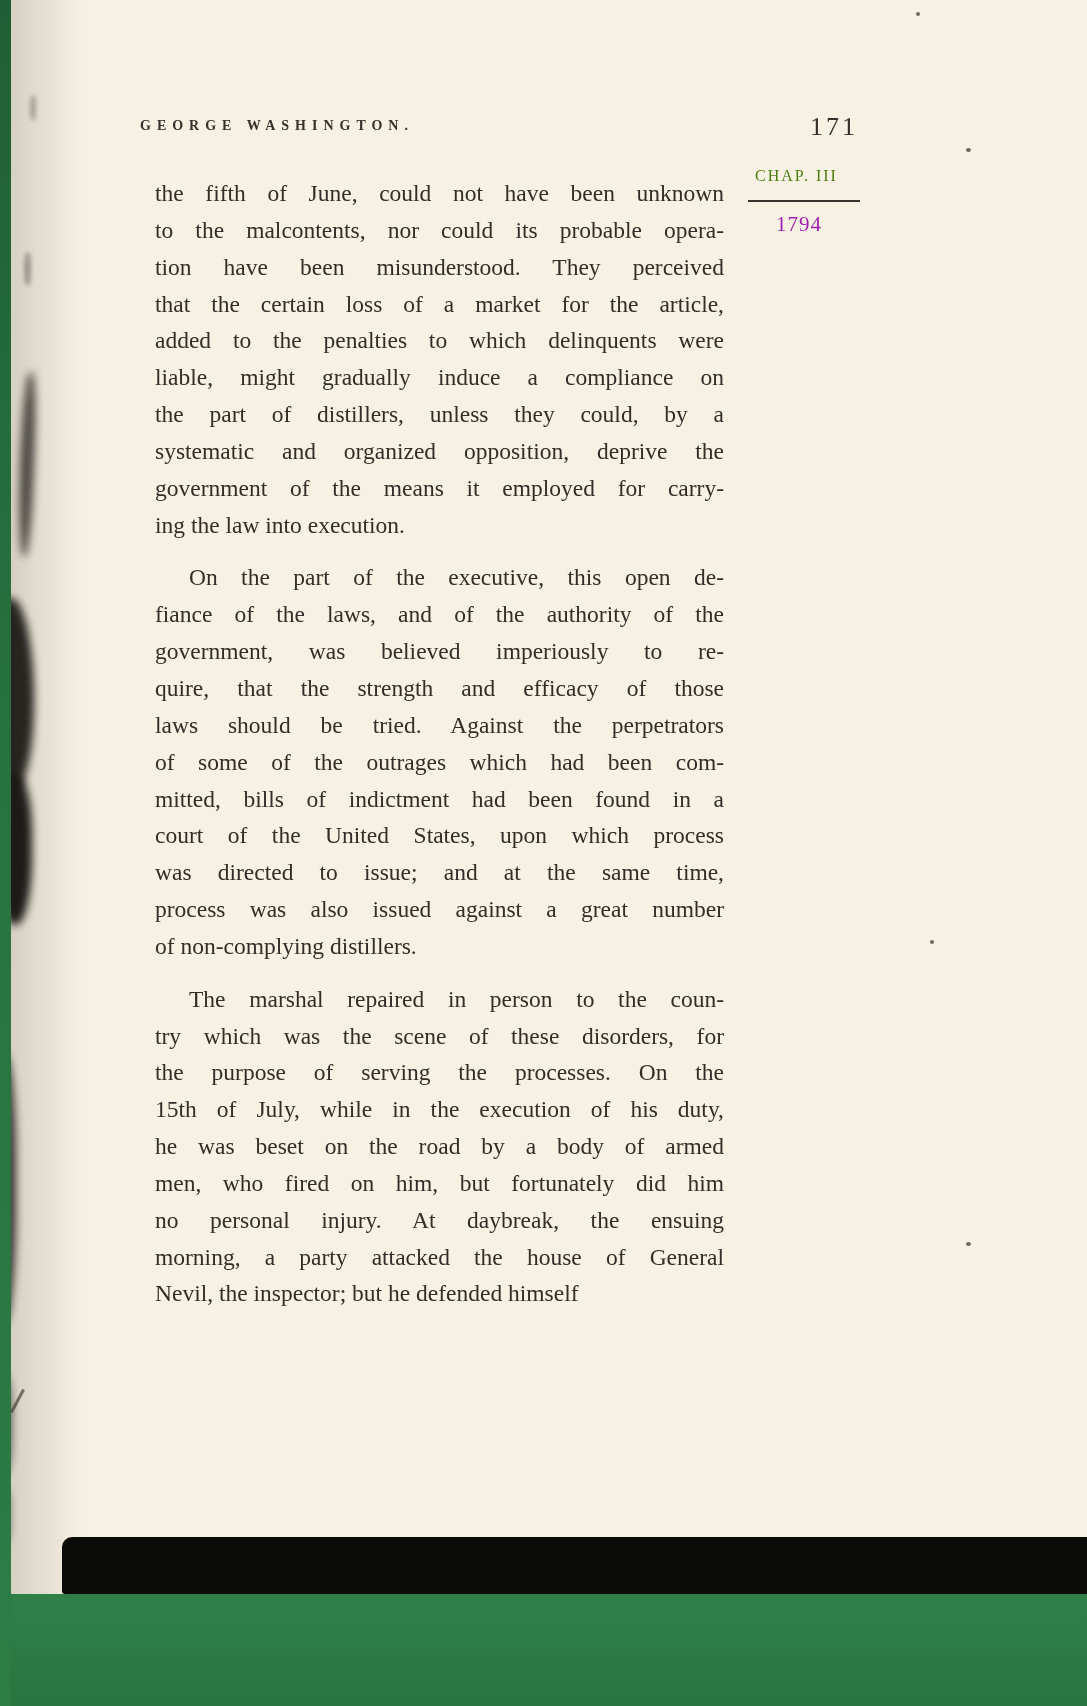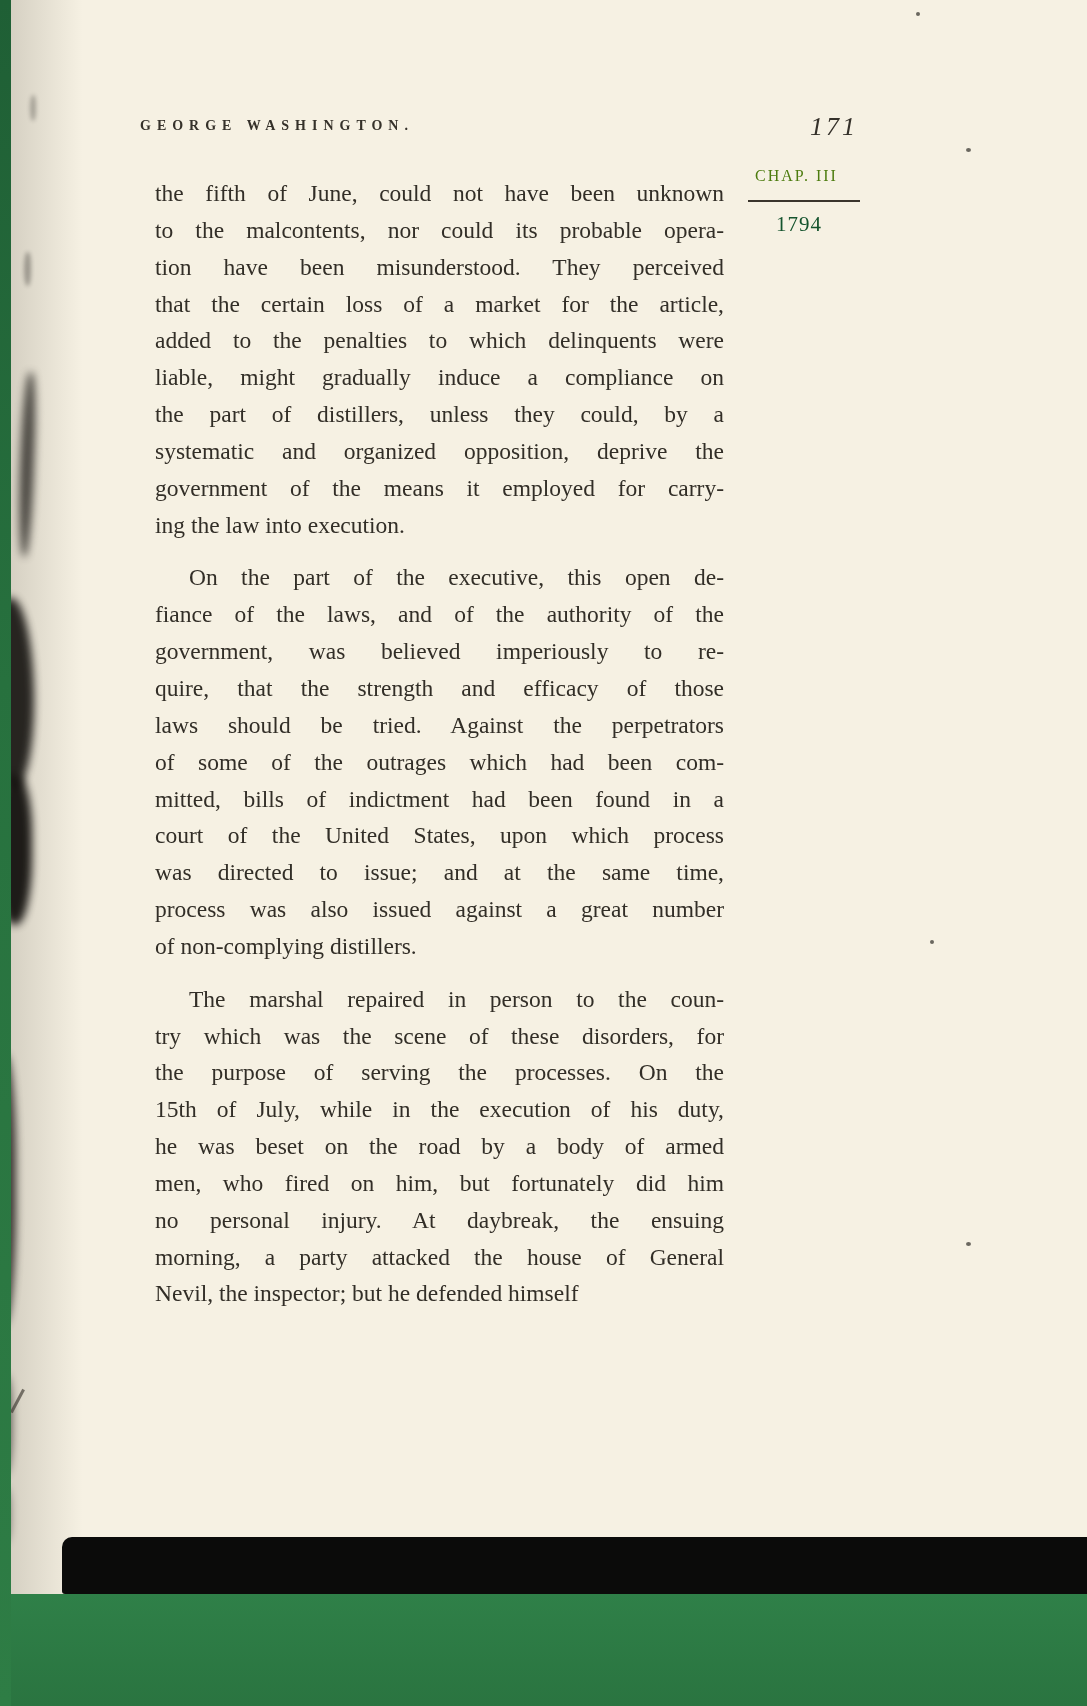--- a/index.html
+++ b/index.html
@@ -52,34 +52,34 @@
 
   
   .running-head {
     position:absolute; left:140px; top:118px; width:600px;
     text-align:left; font-size:14px; letter-spacing:6px;
     color:#35312a;
     font-weight:bold;
   }
   .page-number {
     position:absolute; left:810px; top:112px;
-    font-size:26px; letter-spacing:3px; color:#35312a;font-style:italic;
+    font-size:26px; letter-spacing:3px; color:#35312a;
   }
   
   .margin-chap {
     position:absolute; left:755px; top:167px;
     font-size:16px; letter-spacing:2px; color:#4d7c0f;
   }
   .margin-rule {
     position:absolute; left:748px; top:200px; width:112px; height:2px;
     background:#3a352c; border:none; margin:0;
   }
   .margin-year {
     position:absolute; left:776px; top:212px;
-    font-size:21px; letter-spacing:1px; color:#14532d;
+    font-size:21px; letter-spacing:1px; color:#a21caf;
   }
   
   .text-block {
     position:absolute; left:139px; top:159px; width:601px;
     font-size:23.5px; line-height:36.85px;
   }
   .paragraph { margin:16px; }
   .line {
     text-align:justify;
     text-align-last:justify;

